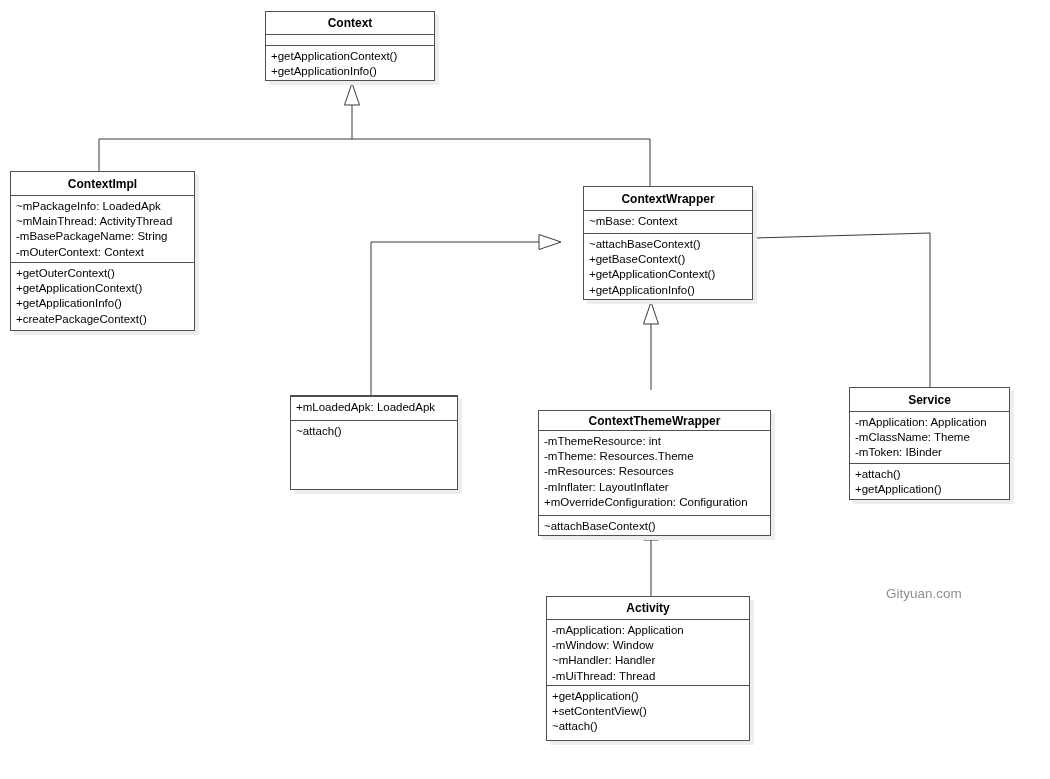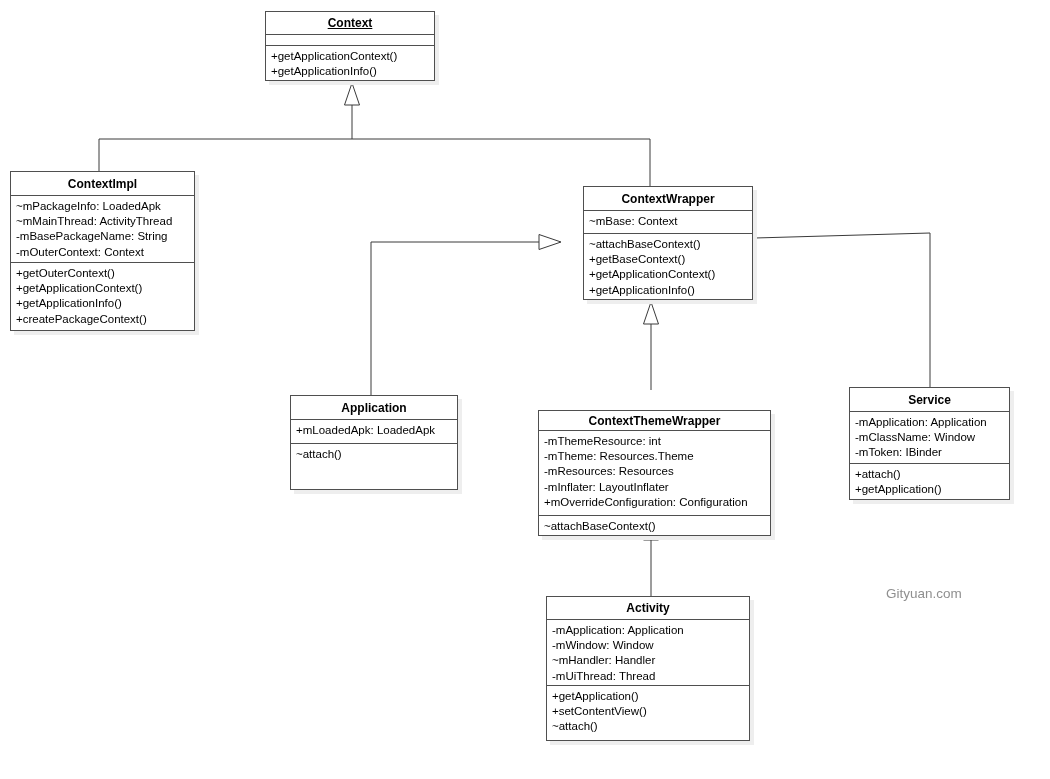--- a/index.html
+++ b/index.html
@@ -49,21 +49,21 @@
     color: #000000;
     overflow: hidden;
     box-sizing: border-box;
     white-space: nowrap;
   }
   .uml-methods { flex: 1 1 auto; }
   .member-line { white-space: nowrap; }
 
   
   #box-context             { left: 265px; top: 11px;  width: 170px; height: 70px;  }
-  #box-context .uml-title  { height: 22px; text-decoration: underline; }
+  #box-context .uml-title  { height: 22px; }
   #box-context .uml-attrs  { height: 11px; padding: 0 5px; }
 
   #box-contextimpl            { left: 10px;  top: 171px; width: 185px; height: 160px; }
   #box-contextimpl .uml-title { height: 23px; }
   #box-contextimpl .uml-attrs { height: 67px; }
 
   #box-contextwrapper            { left: 583px; top: 186px; width: 170px; height: 114px; }
   #box-contextwrapper .uml-title { height: 23px; }
   #box-contextwrapper .uml-attrs { height: 23px; }
 
@@ -161,21 +161,20 @@
       </div>
     <div class="uml-methods">
         <div class="member-line">~attachBaseContext()</div>
         <div class="member-line">+getBaseContext()</div>
         <div class="member-line">+getApplicationContext()</div>
         <div class="member-line">+getApplicationInfo()</div>
       </div>
   </div>
 
   <div class="uml-class" id="box-application">
-    <div class="uml-title">Application</div>
     <div class="uml-attrs">
         <div class="member-line">+mLoadedApk: LoadedApk</div>
       </div>
     <div class="uml-methods">
         <div class="member-line">~attach()</div>
       </div>
   </div>
 
   <div class="uml-class" id="box-contextthemewrapper">
     <div class="uml-title">ContextThemeWrapper</div>
@@ -188,21 +187,21 @@
       </div>
     <div class="uml-methods">
         <div class="member-line">~attachBaseContext()</div>
       </div>
   </div>
 
   <div class="uml-class" id="box-service">
     <div class="uml-title">Service</div>
     <div class="uml-attrs">
         <div class="member-line">-mApplication: Application</div>
-        <div class="member-line">-mClassName: Window</div>
+        <div class="member-line">-mClassName: Theme</div>
         <div class="member-line">-mToken: IBinder</div>
       </div>
     <div class="uml-methods">
         <div class="member-line">+attach()</div>
         <div class="member-line">+getApplication()</div>
       </div>
   </div>
 
   <div class="uml-class" id="box-activity">
     <div class="uml-title">Activity</div>

